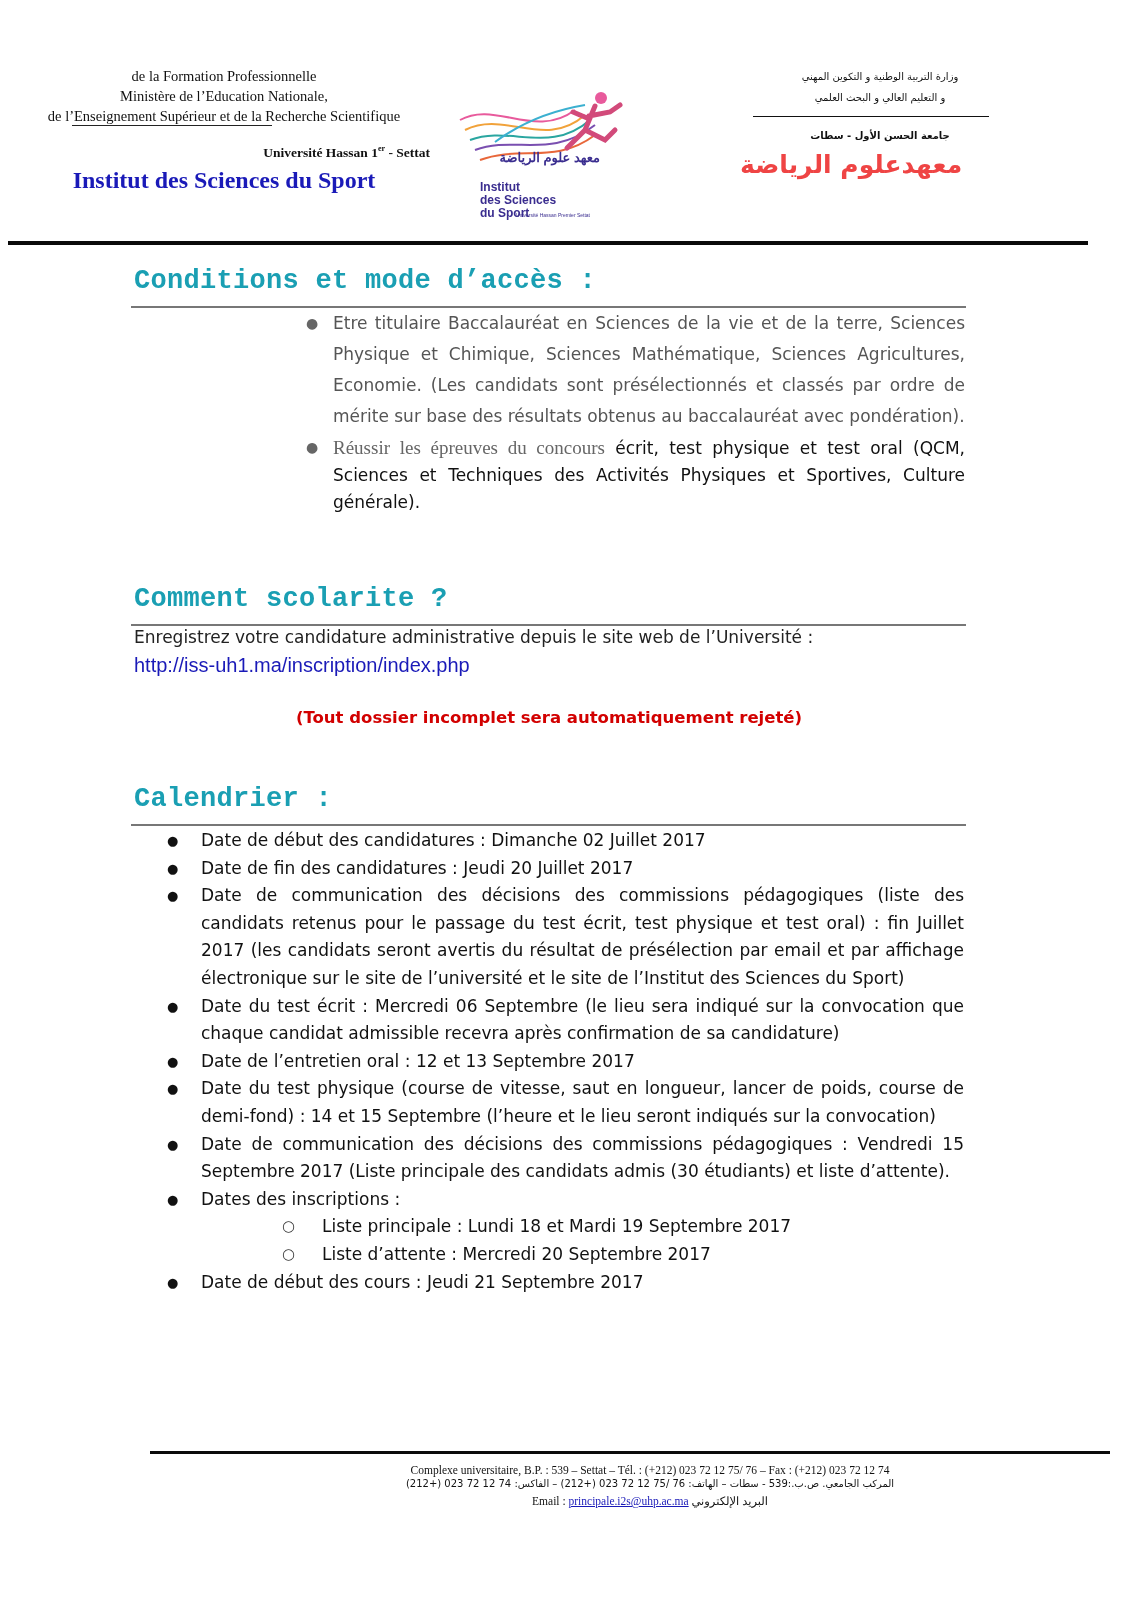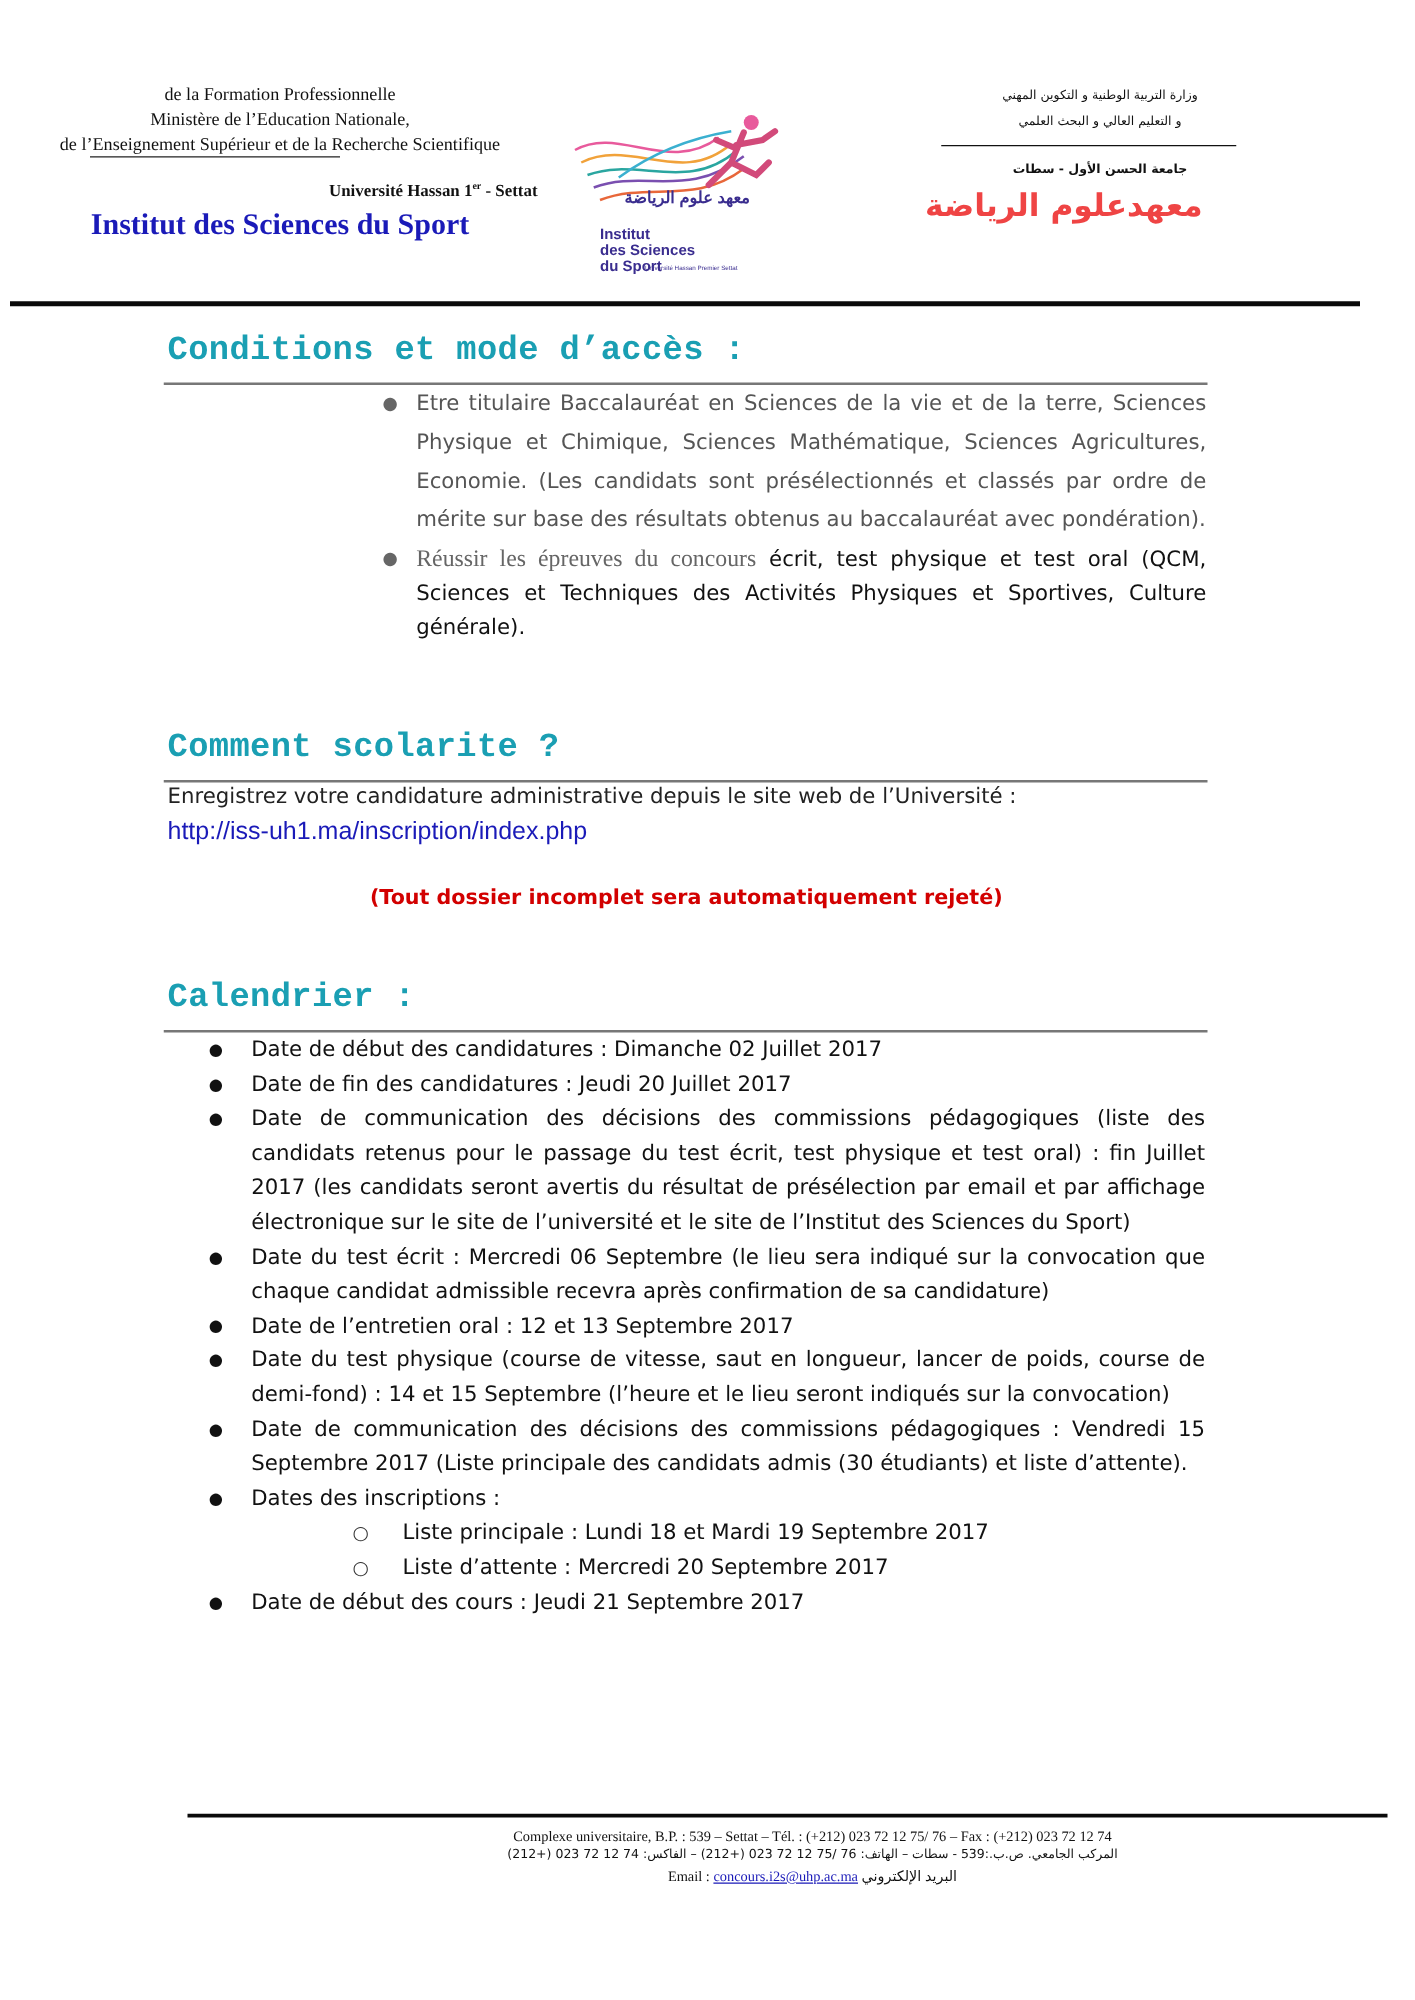--- a/index.html
+++ b/index.html
@@ -136,14 +136,14 @@
       <li><span class="obullet">○</span><span>Liste d’attente : Mercredi 20 Septembre 2017</span></li>
     </ul>
   </li>
   <li><span class="bullet">●</span><span>Date de début des cours : Jeudi 21 Septembre 2017</span></li>
 </ul>
 
 <div class="abs foot-rule"></div>
 <div class="abs foot1">Complexe universitaire, B.P. : 539 – Settat – Tél. : (+212) 023 72 12 75/ 76 – Fax : (+212) 023 72 12 74</div>
 <div class="abs foot2">المركب الجامعي. ص.ب.:539 - سطات – الهاتف: 76 /75 12 72 023 (+212) – الفاكس: 74 12 72 023 (+212)</div>
 <div class="abs foot3">
-  <span>Email : </span><a>concours.i2s@uhp.ac.ma</a><span> البريد الإلكتروني</span>
+  <span>Email : </span><a>principale.i2s@uhp.ac.ma</a><span> البريد الإلكتروني</span>
 </div>
 
 </body></html>

